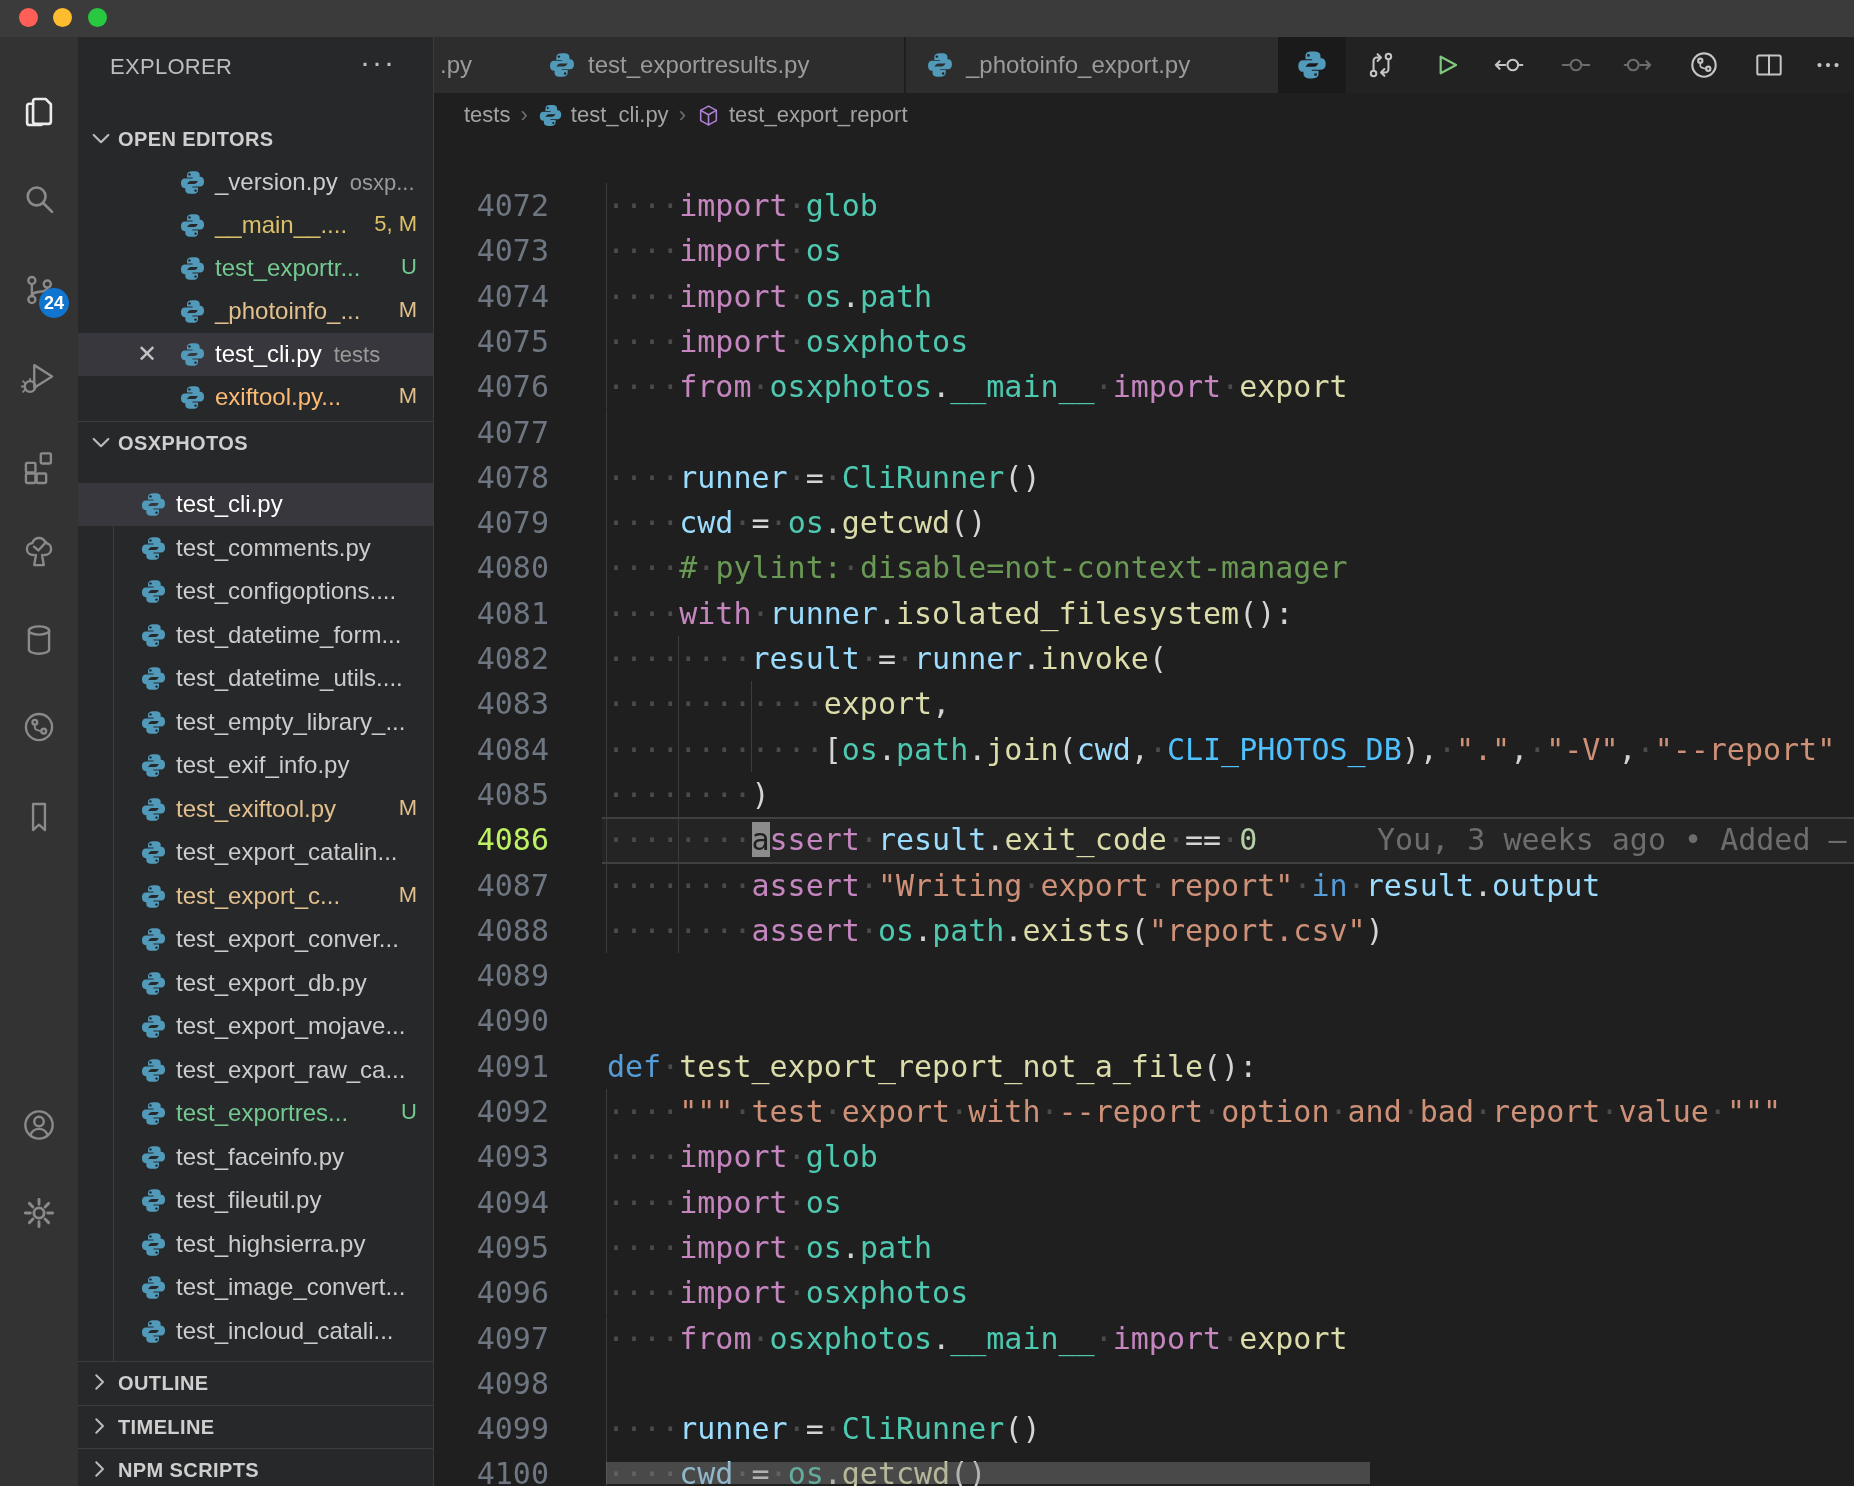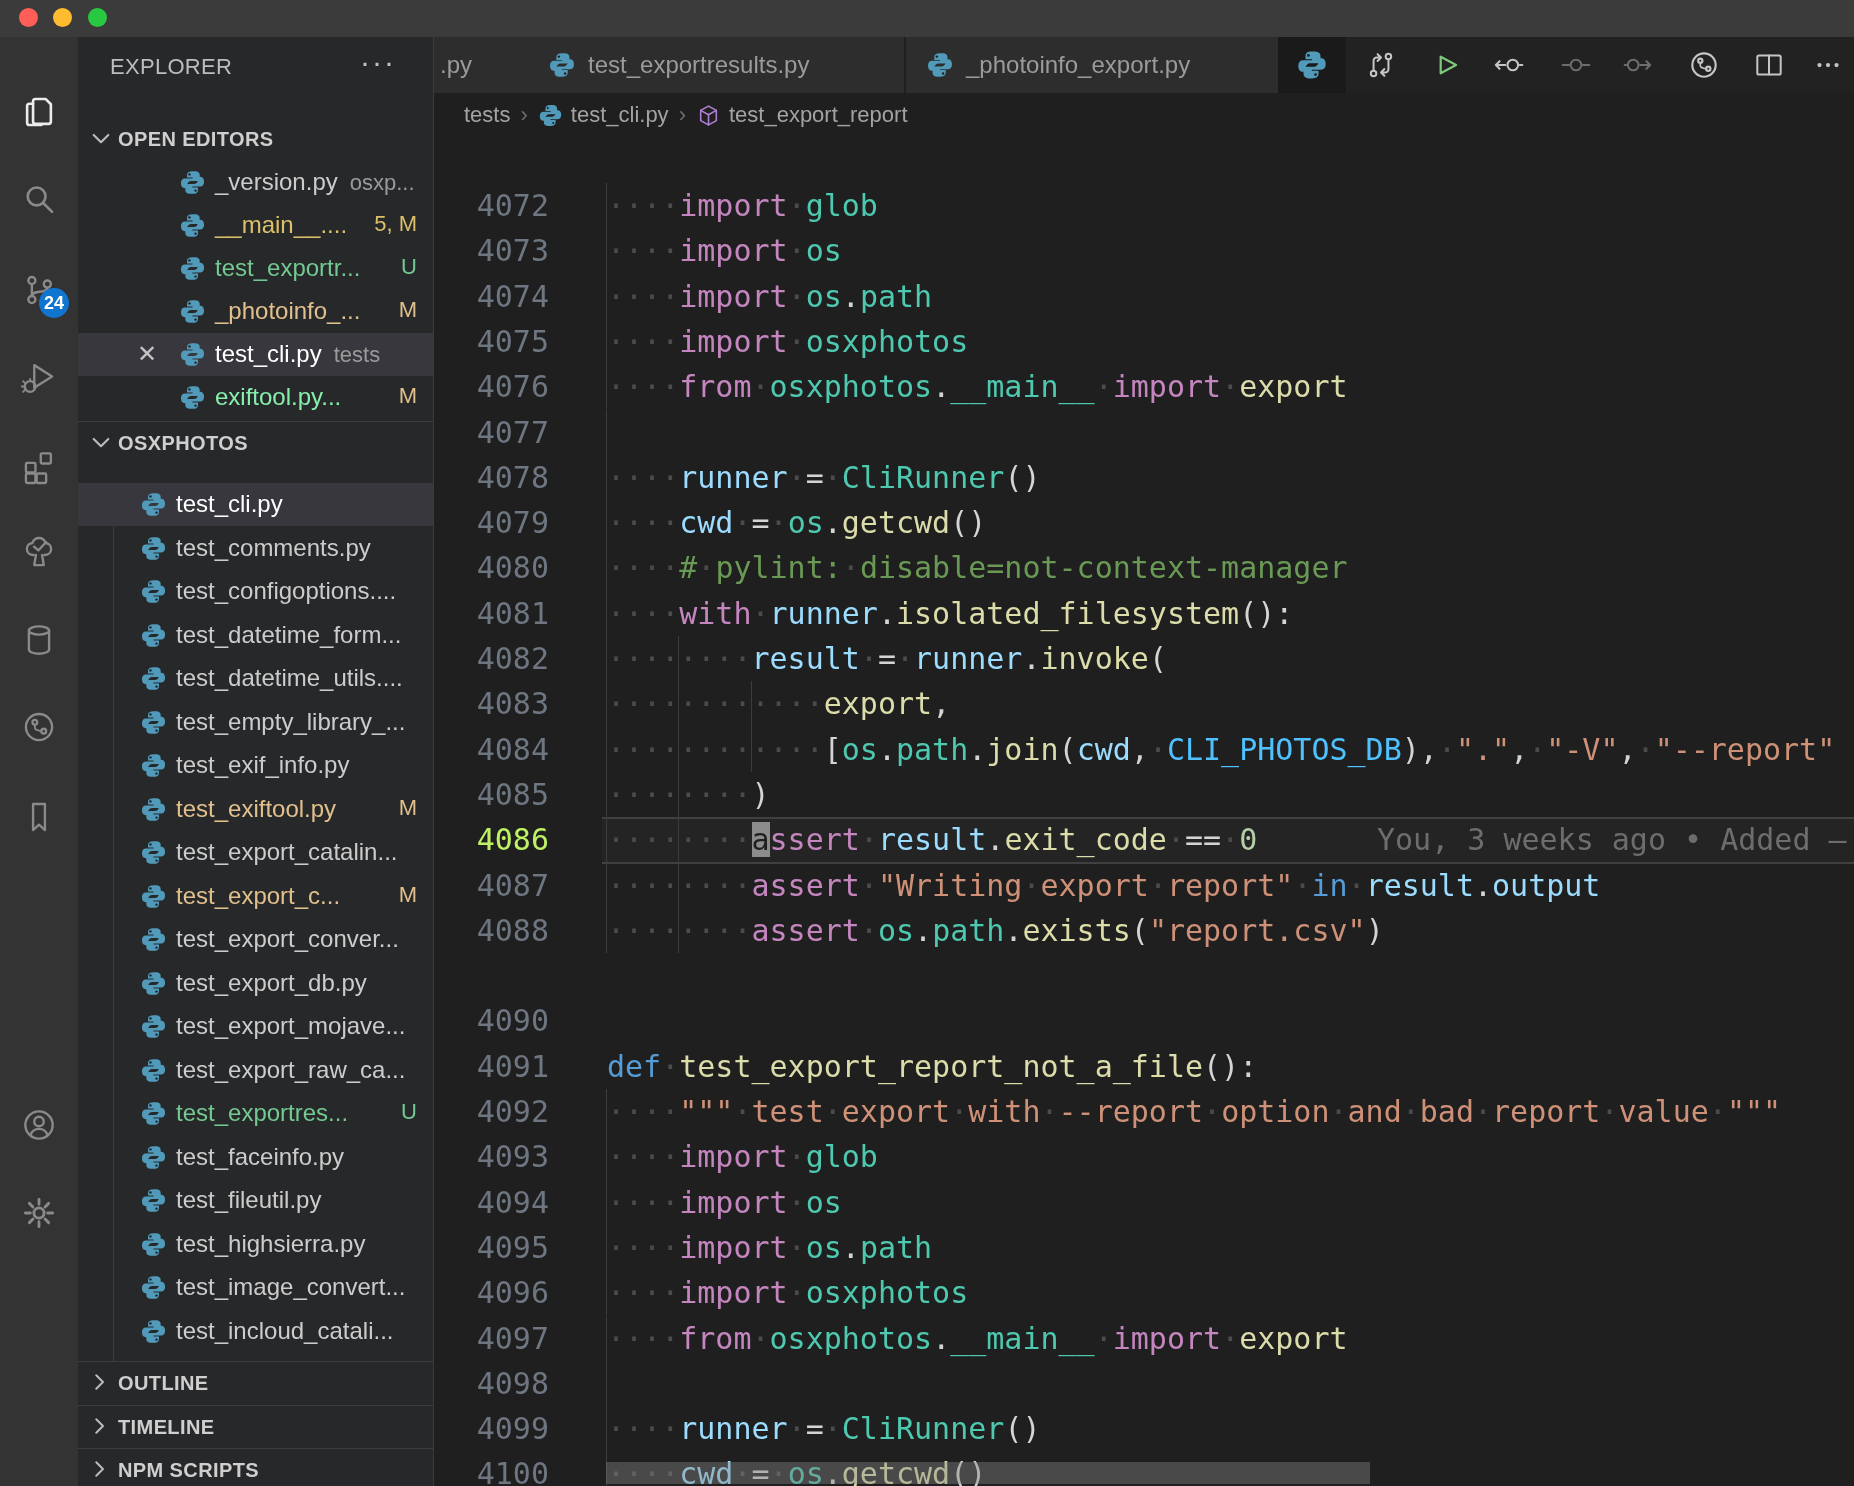--- a/index.html
+++ b/index.html
@@ -230,21 +230,21 @@
         </div>
         <div class="row" style="top: 339px;">
           <span class="fico" style="left:101px">
             <svg width="27" height="27" viewBox="0 0 32 32">
               <path fill="#519aba" d="M15.9 2.6c-4.3 0-6.4 1.5-6.4 4.3v3.3h6.6v1H6.9c-2.8 0-4.6 1.9-4.6 5.7s1.8 5.8 4.6 5.8h2.8v-3.6c0-2.7 2.1-4.8 4.8-4.8h6.3c2.2 0 3.7-1.5 3.7-3.7V6.9c0-2.7-2.2-4.1-5.1-4.3-1.2-.1-2.5 0-3.5 0z"></path>
               <path fill="#519aba" d="M16.1 29.4c4.3 0 6.4-1.5 6.4-4.3v-3.3h-6.6v-1h9.2c2.8 0 4.6-1.9 4.6-5.7s-1.8-5.8-4.6-5.8h-2.8v3.6c0 2.7-2.1 4.8-4.8 4.8h-6.3c-2.2 0-3.7 1.5-3.7 3.7v3.7c0 2.7 2.2 4.1 5.1 4.3 1.2.1 2.5 0 3.5 0z"></path>
               <circle cx="12.4" cy="6.4" r="1.4" fill="#1f2024"></circle>
               <circle cx="19.6" cy="25.6" r="1.4" fill="#1f2024"></circle>
             </svg>
           </span>
-          <span class="nm" style="left:137px;color:#86efac">exiftool.py...</span>
+          <span class="nm" style="left:137px;color:#fdba74">exiftool.py...</span>
           <span class="badge" style="color:#E2C08D">M</span>
         </div>
       </div>
     <div class="sec-h bordered" id="projHead" style="top:384px">
       <span class="chev">
           <svg width="26" height="26" viewBox="0 0 32 32" fill="none" stroke="currentColor" stroke-width="2.6" stroke-linecap="round" stroke-linejoin="round">
             <path d="M7 11l9 9 9-9"></path>
           </svg>
         </span>
       <span class="lbl">OSXPHOTOS</span>
@@ -627,20 +627,21 @@
         <div class="cline" style="top: 363.1px;"><span class="guide" style="left:172.0px"></span><span class="ln">4079</span><span class="lc"><span style="color:#4b4b4b">····</span><span style="color:#9CDCFE">cwd</span><span style="color:#4b4b4b">·</span><span style="color:#D4D4D4">=</span><span style="color:#4b4b4b">·</span><span style="color:#4EC9B0">os</span><span style="color:#D4D4D4">.</span><span style="color:#DCDCAA">getcwd</span><span style="color:#D4D4D4">()</span></span></div>
         <div class="cline" style="top: 408.4px;"><span class="guide" style="left:172.0px"></span><span class="ln">4080</span><span class="lc"><span style="color:#4b4b4b">····</span><span style="color:#6A9955">#</span><span style="color:#4b4b4b">·</span><span style="color:#6A9955">pylint:</span><span style="color:#4b4b4b">·</span><span style="color:#6A9955">disable=not-context-manager</span></span></div>
         <div class="cline" style="top: 453.7px;"><span class="guide" style="left:172.0px"></span><span class="ln">4081</span><span class="lc"><span style="color:#4b4b4b">····</span><span style="color:#C586C0">with</span><span style="color:#4b4b4b">·</span><span style="color:#9CDCFE">runner</span><span style="color:#D4D4D4">.</span><span style="color:#DCDCAA">isolated_filesystem</span><span style="color:#D4D4D4">():</span></span></div>
         <div class="cline" style="top: 499px;"><span class="guide" style="left:172.0px"></span><span class="guide" style="left:244.3px"></span><span class="ln">4082</span><span class="lc"><span style="color:#4b4b4b">········</span><span style="color:#9CDCFE">result</span><span style="color:#4b4b4b">·</span><span style="color:#D4D4D4">=</span><span style="color:#4b4b4b">·</span><span style="color:#9CDCFE">runner</span><span style="color:#D4D4D4">.</span><span style="color:#DCDCAA">invoke</span><span style="color:#D4D4D4">(</span></span></div>
         <div class="cline" style="top: 544.3px;"><span class="guide" style="left:172.0px"></span><span class="guide" style="left:244.3px"></span><span class="guide" style="left:316.5px"></span><span class="ln">4083</span><span class="lc"><span style="color:#4b4b4b">············</span><span style="color:#DCDCAA">export</span><span style="color:#D4D4D4">,</span></span></div>
         <div class="cline" style="top: 589.6px;"><span class="guide" style="left:172.0px"></span><span class="guide" style="left:244.3px"></span><span class="guide" style="left:316.5px"></span><span class="ln">4084</span><span class="lc"><span style="color:#4b4b4b">············</span><span style="color:#D4D4D4">[</span><span style="color:#4EC9B0">os</span><span style="color:#D4D4D4">.</span><span style="color:#4EC9B0">path</span><span style="color:#D4D4D4">.</span><span style="color:#DCDCAA">join</span><span style="color:#D4D4D4">(</span><span style="color:#9CDCFE">cwd</span><span style="color:#D4D4D4">,</span><span style="color:#4b4b4b">·</span><span style="color:#4FC1FF">CLI_PHOTOS_DB</span><span style="color:#D4D4D4">),</span><span style="color:#4b4b4b">·</span><span style="color:#CE9178">"."</span><span style="color:#D4D4D4">,</span><span style="color:#4b4b4b">·</span><span style="color:#CE9178">"-V"</span><span style="color:#D4D4D4">,</span><span style="color:#4b4b4b">·</span><span style="color:#CE9178">"--report"</span></span></div>
         <div class="cline" style="top: 634.9px;"><span class="guide" style="left:172.0px"></span><span class="guide" style="left:244.3px"></span><span class="ln">4085</span><span class="lc"><span style="color:#4b4b4b">········</span><span style="color:#D4D4D4">)</span></span></div>
         <div class="cline cur" style="top: 680.2px;"><span class="curbox"></span><span class="guide" style="left:172.0px"></span><span class="guide" style="left:244.3px"></span><span class="ln">4086</span><span class="lc"><span style="color:#4b4b4b">········</span><span class="curblk">a</span><span style="color:#C586C0">ssert</span><span style="color:#4b4b4b">·</span><span style="color:#9CDCFE">result</span><span style="color:#D4D4D4">.</span><span style="color:#DCDCAA">exit_code</span><span style="color:#4b4b4b">·</span><span style="color:#D4D4D4">==</span><span style="color:#4b4b4b">·</span><span style="color:#B5CEA8">0</span></span><span class="blame">You, 3 weeks ago • Added –</span></div>
         <div class="cline" style="top: 725.5px;"><span class="guide" style="left:172.0px"></span><span class="guide" style="left:244.3px"></span><span class="ln">4087</span><span class="lc"><span style="color:#4b4b4b">········</span><span style="color:#C586C0">assert</span><span style="color:#4b4b4b">·</span><span style="color:#CE9178">"Writing</span><span style="color:#4b4b4b">·</span><span style="color:#CE9178">export</span><span style="color:#4b4b4b">·</span><span style="color:#CE9178">report"</span><span style="color:#4b4b4b">·</span><span style="color:#569CD6">in</span><span style="color:#4b4b4b">·</span><span style="color:#9CDCFE">result</span><span style="color:#D4D4D4">.</span><span style="color:#9CDCFE">output</span></span></div>
         <div class="cline" style="top: 770.8px;"><span class="guide" style="left:172.0px"></span><span class="guide" style="left:244.3px"></span><span class="ln">4088</span><span class="lc"><span style="color:#4b4b4b">········</span><span style="color:#C586C0">assert</span><span style="color:#4b4b4b">·</span><span style="color:#4EC9B0">os</span><span style="color:#D4D4D4">.</span><span style="color:#4EC9B0">path</span><span style="color:#D4D4D4">.</span><span style="color:#DCDCAA">exists</span><span style="color:#D4D4D4">(</span><span style="color:#CE9178">"report.csv"</span><span style="color:#D4D4D4">)</span></span></div>
+        <div class="cline" style="top: 816.1px;"><span class="ln">4089</span><span class="lc"></span></div>
         <div class="cline" style="top: 861.4px;"><span class="ln">4090</span><span class="lc"></span></div>
         <div class="cline" style="top: 906.7px;"><span class="ln">4091</span><span class="lc"><span style="color:#569CD6">def</span><span style="color:#4b4b4b">·</span><span style="color:#DCDCAA">test_export_report_not_a_file</span><span style="color:#D4D4D4">():</span></span></div>
         <div class="cline" style="top: 952px;"><span class="guide" style="left:172.0px"></span><span class="ln">4092</span><span class="lc"><span style="color:#4b4b4b">····</span><span style="color:#CE9178">"""</span><span style="color:#4b4b4b">·</span><span style="color:#CE9178">test</span><span style="color:#4b4b4b">·</span><span style="color:#CE9178">export</span><span style="color:#4b4b4b">·</span><span style="color:#CE9178">with</span><span style="color:#4b4b4b">·</span><span style="color:#CE9178">--report</span><span style="color:#4b4b4b">·</span><span style="color:#CE9178">option</span><span style="color:#4b4b4b">·</span><span style="color:#CE9178">and</span><span style="color:#4b4b4b">·</span><span style="color:#CE9178">bad</span><span style="color:#4b4b4b">·</span><span style="color:#CE9178">report</span><span style="color:#4b4b4b">·</span><span style="color:#CE9178">value</span><span style="color:#4b4b4b">·</span><span style="color:#CE9178">"""</span></span></div>
         <div class="cline" style="top: 997.3px;"><span class="guide" style="left:172.0px"></span><span class="ln">4093</span><span class="lc"><span style="color:#4b4b4b">····</span><span style="color:#C586C0">import</span><span style="color:#4b4b4b">·</span><span style="color:#4EC9B0">glob</span></span></div>
         <div class="cline" style="top: 1042.6px;"><span class="guide" style="left:172.0px"></span><span class="ln">4094</span><span class="lc"><span style="color:#4b4b4b">····</span><span style="color:#C586C0">import</span><span style="color:#4b4b4b">·</span><span style="color:#4EC9B0">os</span></span></div>
         <div class="cline" style="top: 1087.9px;"><span class="guide" style="left:172.0px"></span><span class="ln">4095</span><span class="lc"><span style="color:#4b4b4b">····</span><span style="color:#C586C0">import</span><span style="color:#4b4b4b">·</span><span style="color:#4EC9B0">os</span><span style="color:#D4D4D4">.</span><span style="color:#4EC9B0">path</span></span></div>
         <div class="cline" style="top: 1133.2px;"><span class="guide" style="left:172.0px"></span><span class="ln">4096</span><span class="lc"><span style="color:#4b4b4b">····</span><span style="color:#C586C0">import</span><span style="color:#4b4b4b">·</span><span style="color:#4EC9B0">osxphotos</span></span></div>
         <div class="cline" style="top: 1178.5px;"><span class="guide" style="left:172.0px"></span><span class="ln">4097</span><span class="lc"><span style="color:#4b4b4b">····</span><span style="color:#C586C0">from</span><span style="color:#4b4b4b">·</span><span style="color:#4EC9B0">osxphotos</span><span style="color:#D4D4D4">.</span><span style="color:#4EC9B0">__main__</span><span style="color:#4b4b4b">·</span><span style="color:#C586C0">import</span><span style="color:#4b4b4b">·</span><span style="color:#DCDCAA">export</span></span></div>
         <div class="cline" style="top: 1223.8px;"><span class="guide" style="left:172.0px"></span><span class="ln">4098</span><span class="lc"></span></div>
         <div class="cline" style="top: 1269.1px;"><span class="guide" style="left:172.0px"></span><span class="ln">4099</span><span class="lc"><span style="color:#4b4b4b">····</span><span style="color:#9CDCFE">runner</span><span style="color:#4b4b4b">·</span><span style="color:#D4D4D4">=</span><span style="color:#4b4b4b">·</span><span style="color:#4EC9B0">CliRunner</span><span style="color:#D4D4D4">()</span></span></div>

